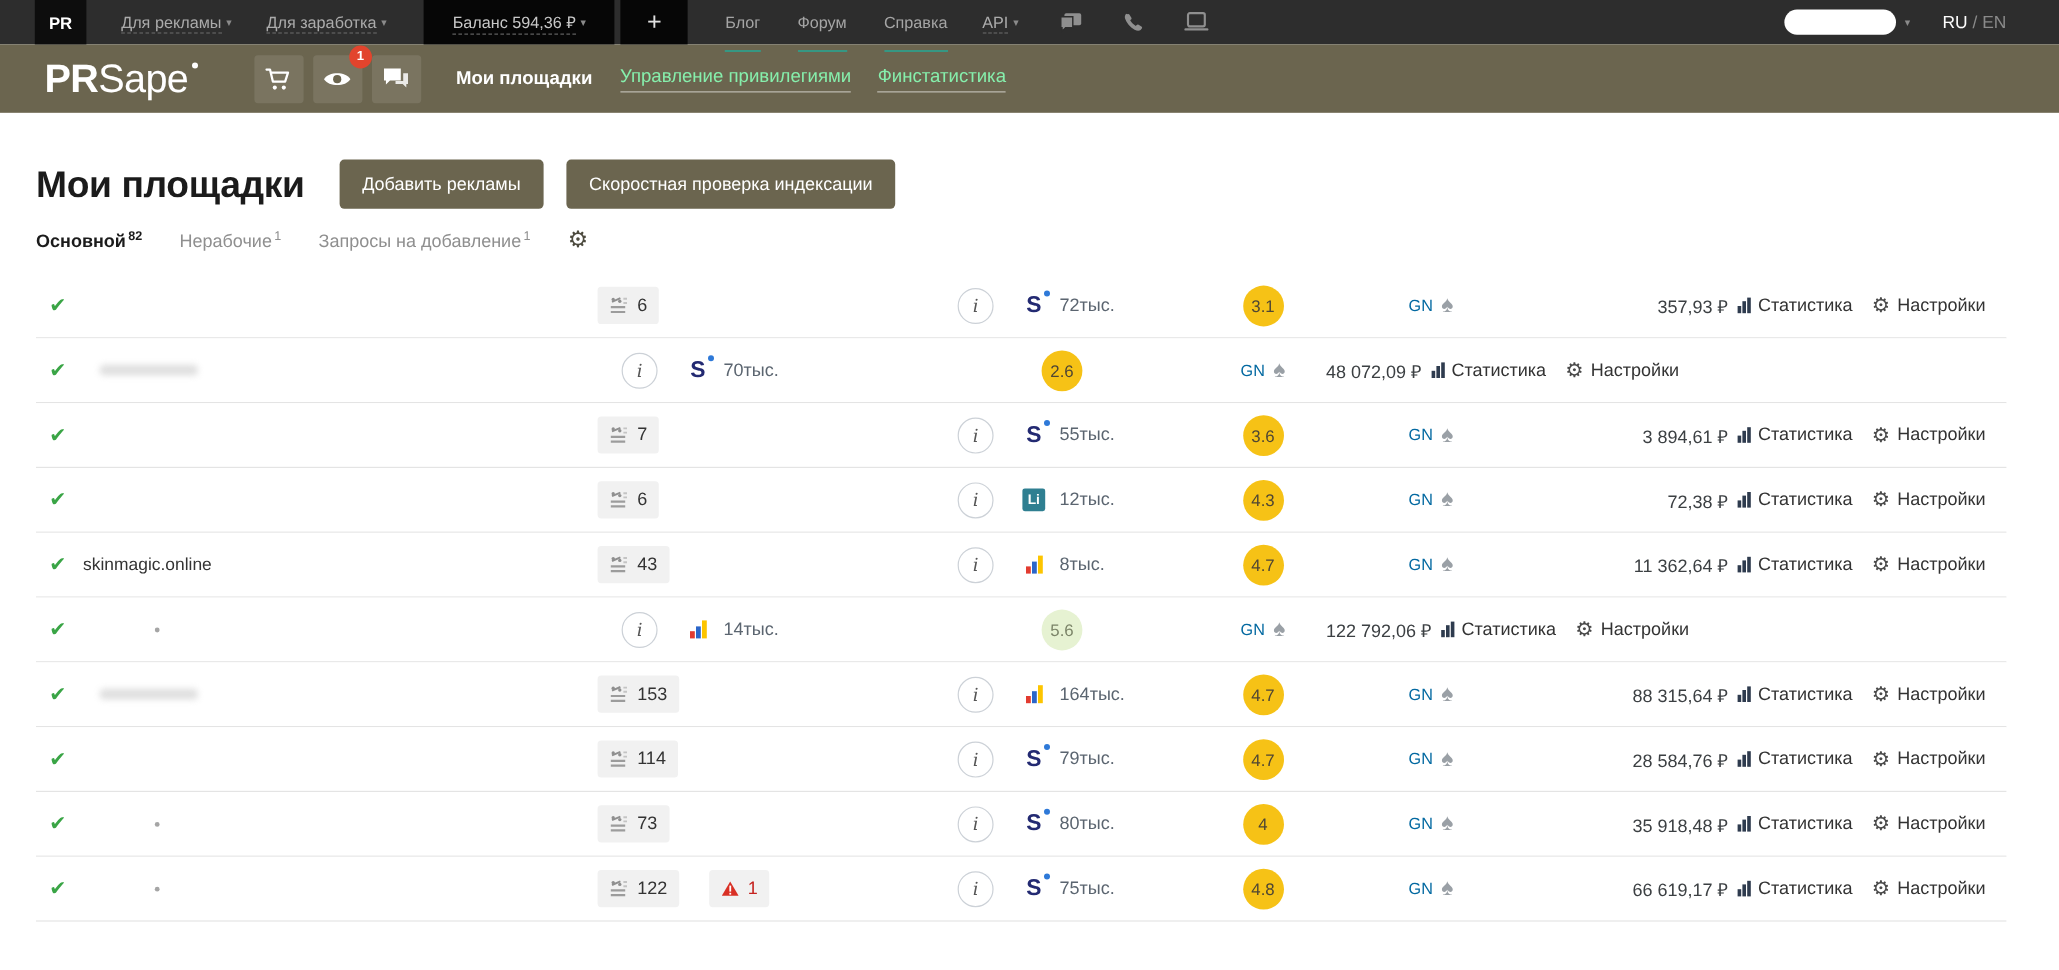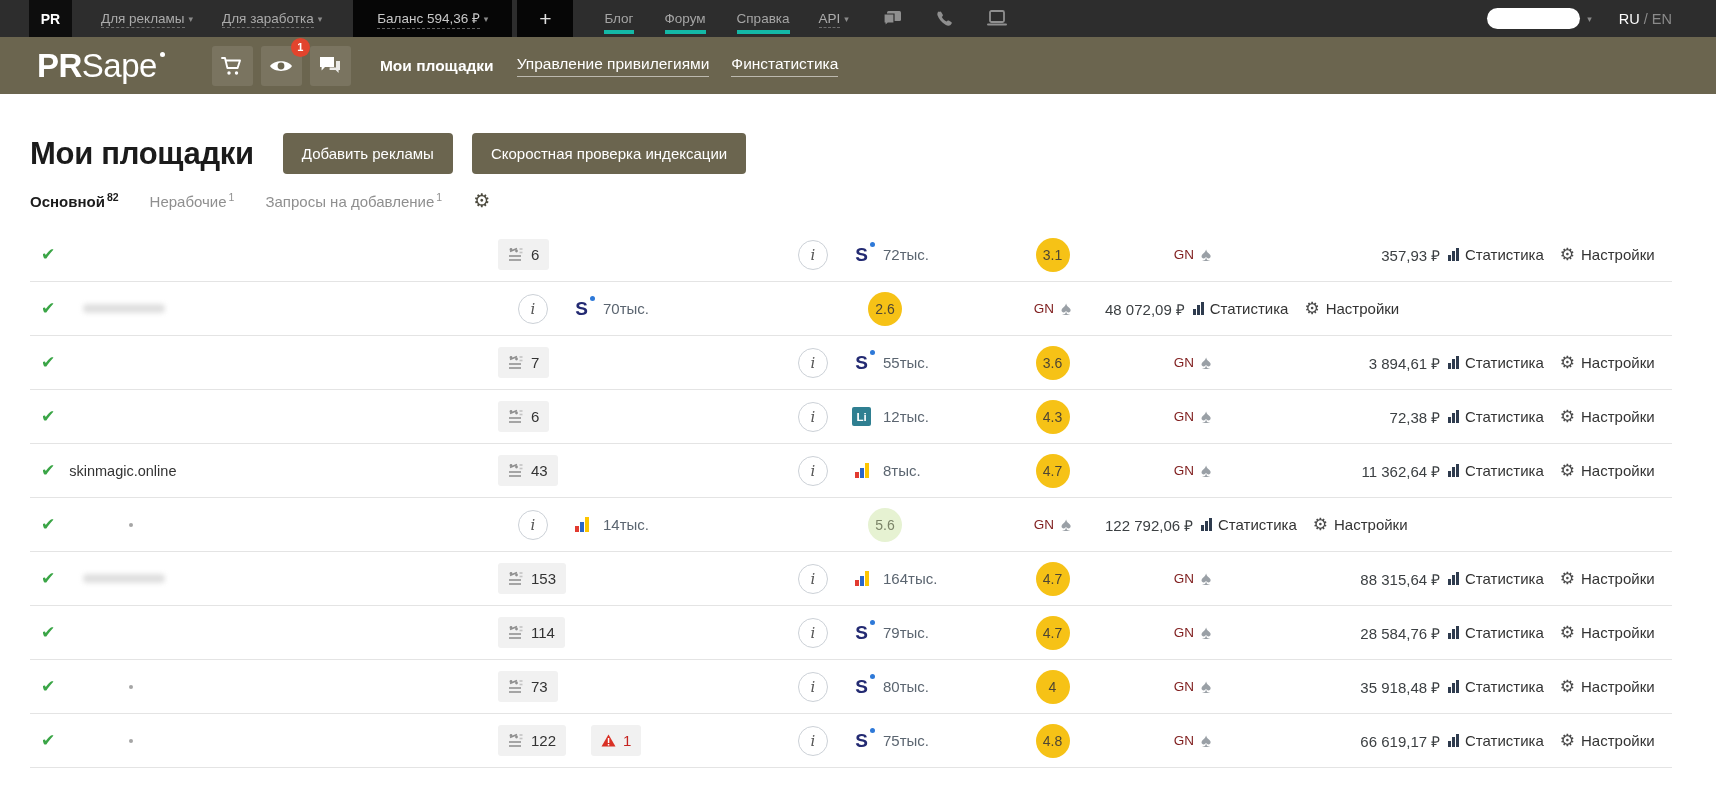--- a/index.html
+++ b/index.html
@@ -14,21 +14,21 @@
   .pr-tab { background:#0d0d0d; color:#fff; font-weight:700; width:43px; margin-left:29px;
             display:flex; align-items:center; justify-content:center; font-size:14px; }
   .tmenu { align-self:center; margin-left:29px; cursor:pointer; white-space:nowrap; }
   .tmenu .lbl { border-bottom:1px dashed #6e6e6e; padding-bottom:1px; }
   .caret { font-size:9px; color:#8a8a8a; margin-left:4px; vertical-align:1px; }
   .balance-box { background:#060606; display:flex; align-items:center; padding:0 24px; margin-left:31px; color:#c8c8c8; }
   .balance-box .lbl { border-bottom:1px dashed #5f5f5f; padding-bottom:1px; }
   .plus-tab { background:#060606; width:56px; margin-left:5px; display:flex; align-items:center; justify-content:center;
               color:#e0e0e0; font-size:21px; font-weight:400; }
   .tlink { align-self:center; margin-left:31px; color:#a5a5a5; text-decoration:none; white-space:nowrap; }
-  .tlink .lbl { border-bottom:4px solid #14b8a6; padding-bottom:4px; }
+  .tlink .lbl { border-bottom:1px solid #14b8a6; padding-bottom:16px; }
   .ticon { align-self:center; margin-left:33px; display:flex; }
   .ticon svg { display:block; }
   .top-right { margin-left:auto; align-self:center; display:flex; align-items:center; margin-right:44px; }
   .user-pill { width:93px; height:21px; background:#fff; border-radius:11px; }
   .user-caret { color:#8a8a8a; font-size:9px; margin-left:7px; }
   .lang { margin-left:27px; font-size:14.5px; white-space:nowrap; }
   .lang .cur { color:#fdfdfd; }
   .lang .sep, .lang .oth { color:#8a8a8a; }
 
   
@@ -37,21 +37,21 @@
   .logo .lg-pr { font-weight:700; }
   .logo .lg-sape { font-weight:400; }
   .logo .lg-dot { width:5px; height:5px; border-radius:50%; background:#fff; display:inline-block; margin-left:3px; margin-bottom:22px; align-self:center; }
   .icon-btn { width:41px; height:40px; background:rgba(255,255,255,0.10); border-radius:3px; margin-left:8px;
               display:flex; align-items:center; justify-content:center; position:relative; cursor:pointer; }
   .icon-btn.first { margin-left:47px; }
   .nbadge { position:absolute; top:-8px; right:-8px; min-width:19px; height:19px; padding:0 4px; background:#e2442d;
             border-radius:10px; color:#fff; font-size:11px; font-weight:700; display:flex; align-items:center; justify-content:center; }
   .bnav { display:flex; align-items:center; margin-left:29px; font-size:15.5px; }
   .bnav .bn-active { font-weight:700; margin-right:23px; cursor:default; }
-  .bnav a { color:#ffffff; text-decoration:none; border-bottom:1px solid rgba(255,255,255,0.55); padding-bottom:3px; margin-right:22px; cursor:pointer; }
+  .bnav a { color:#86efac; text-decoration:none; border-bottom:1px solid rgba(255,255,255,0.55); padding-bottom:3px; margin-right:22px; cursor:pointer; }
 
   
   .main { padding:0 30px; }
   .page-head { display:flex; align-items:center; margin-top:39px; }
   h1 { margin:0; font-size:31px; color:#1b1b1b; font-weight:700; letter-spacing:-0.3px; }
   .btn { background:#6b654f; color:#fff; border:none; border-radius:4px; font-size:15px; padding:12px 19px;
          font-family:inherit; cursor:pointer; }
   .btn.b1 { margin-left:29px; }
   .btn.b2 { margin-left:19px; }
   .tabs { display:flex; align-items:flex-start; margin-top:17px; font-size:15px; }
@@ -101,21 +101,21 @@
   .bars .bb { height:10px; background:#2b66c9; }
   .bars .by { height:15px; background:#fdc500; }
   .traffic-val { font-size:15px; color:#5b6570; }
 
   .c-rating { display:flex; justify-content:center; }
   .rating-badge { width:34px; height:34px; border-radius:50%; display:flex; align-items:center; justify-content:center; font-size:14px; }
   .tone-yellow { background:#f6c216; color:#4e4634; }
   .tone-green { background:#e6f2d2; color:#7b8468; }
 
   .c-params { display:flex; align-items:center; justify-content:center; gap:7px; }
-  .gn { color:#7f1d1d; font-size:13.5px; cursor:pointer; }
+  .gn { color:#0369a1; font-size:13.5px; cursor:pointer; }
   .spade { color:#9aa0a6; font-size:19px; line-height:1; }
 
   .c-earned { display:flex; align-items:center; }
   .money { width:160px; text-align:right; font-size:15px; color:#3c4043; white-space:nowrap; }
   .stats-bars { display:flex; align-items:flex-end; gap:1px; margin-left:8px; }
   .stats-bars i { width:3px; background:#2e3b4e; display:block; }
   .stats-bars i:nth-child(1){ height:6px; } .stats-bars i:nth-child(2){ height:10px; } .stats-bars i:nth-child(3){ height:13px; }
   .row-link { font-size:15px; color:#333; text-decoration:none; margin-left:6px; cursor:pointer; white-space:nowrap; }
   .row-gear { margin-left:16px; color:#4a4a4a; font-size:17px; line-height:1; }
 </style>

